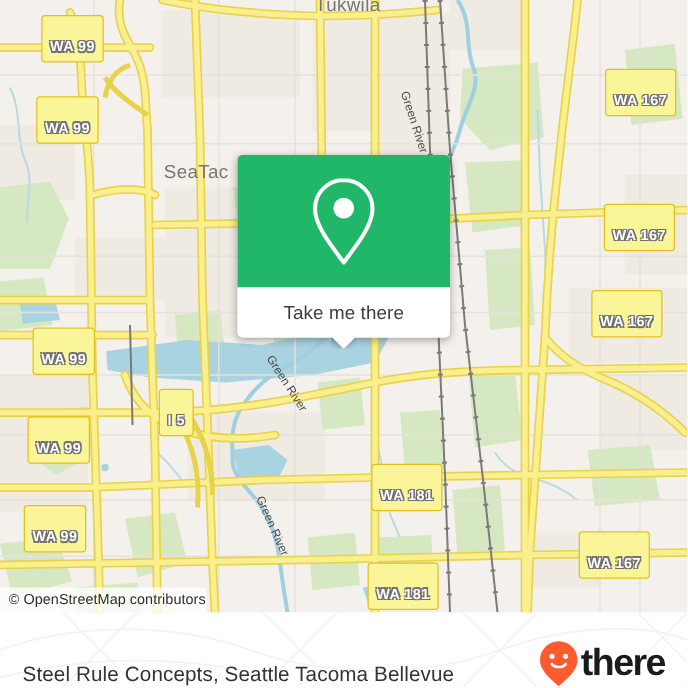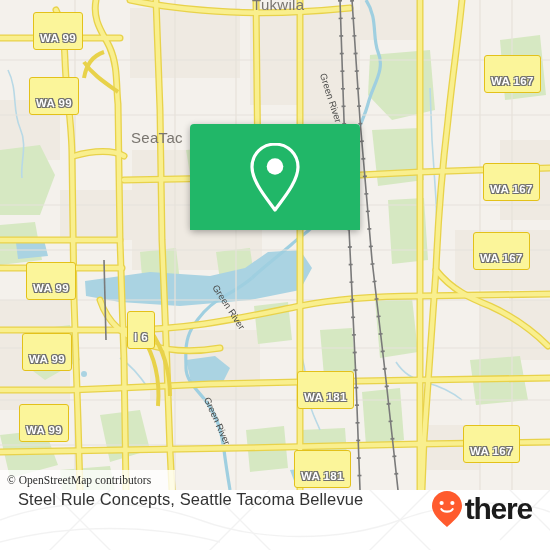--- a/index.html
+++ b/index.html
@@ -71,22 +71,22 @@
   }
 
   
   #attribution {
     position: absolute;
     left: 0;
     bottom: 0;
     background: rgba(255,255,255,0.78);
     color: #2d2d2d;
     font-size: 11.5px;
-    padding: 4px 24px 4px 7px;
-    font-family: Liberation Serif, serif;
+    padding: 4px 0 4px 7px;
+    font-family: Liberation Sans, sans-serif;
     letter-spacing: .05px;
   }
 
   
   #popup {
     position: absolute;
     left: 190px;
     top: 124px;
     width: 170px;
     border-radius: 4px;
@@ -140,21 +140,21 @@
 
   
   #footer {
     position: absolute;
     left: 0;
     top: 490px;
     width: 550px;
     height: 60px;
     background: #ffffff;
     display: flex;
-    align-items: flex-start;
+    align-items: flex-end;
     justify-content: space-between;
     padding: 0 18px 0 18px;
     box-sizing: border-box;
     overflow: hidden;
   }
   #footer-watermark {
     position: absolute;
     left: 0; top: 0;
     width: 550px; height: 60px;
     pointer-events: none;
@@ -343,37 +343,41 @@
 
     <div class="map-label water-label" style="left:323px; top:68px; transform:rotate(72deg); transform-origin:0 50%;">Green River</div>
     <div class="map-label water-label" style="left:215px; top:280px; transform:rotate(57deg); transform-origin:0 50%;">Green River</div>
     <div class="map-label water-label" style="left:207px; top:392px; transform:rotate(66deg); transform-origin:0 50%;">Green River</div>
 
     <div class="shield" style="left:33px;  top:12px;">WA 99</div>
     <div class="shield" style="left:29px;  top:77px;">WA 99</div>
     <div class="shield" style="left:26px;  top:262px;">WA 99</div>
     <div class="shield" style="left:22px;  top:333px;">WA 99</div>
     <div class="shield" style="left:19px;  top:404px;">WA 99</div>
-    <div class="shield" style="left:127px; top:311px;">I 6</div>
+    <div class="shield" style="left:127px; top:311px;">I 5</div>
     <div class="shield" style="left:484px; top:55px;">WA 167</div>
     <div class="shield" style="left:483px; top:163px;">WA 167</div>
     <div class="shield" style="left:473px; top:232px;">WA 167</div>
     <div class="shield" style="left:463px; top:425px;">WA 167</div>
     <div class="shield" style="left:297px; top:371px;">WA 181</div>
     <div class="shield" style="left:294px; top:450px;">WA 181</div>
 
     <div id="attribution">© OpenStreetMap contributors</div>
   </div>
 
   <div id="popup">
     <div id="popup-head">
       <svg width="62" height="78" viewBox="0 0 62 78">
         <path d="M31 6 C18.3 6 8 16.3 8 29 C8 44 24 62 31 72 C38 62 54 44 54 29 C54 16.3 43.7 6 31 6 Z" fill="none" stroke="#ffffff" stroke-width="3.2" stroke-linejoin="round"></path>
         <circle cx="31" cy="28.5" r="8.3" fill="#ffffff"></circle>
       </svg>
+    </div>
+    <div id="popup-body">
+      <span id="popup-label">Take me there</span>
+      <span id="popup-tail"></span>
     </div>
   </div>
 
   <div id="footer">
     <svg id="footer-watermark" viewBox="0 0 550 60">
       <g stroke="#e7e7e7" stroke-width="1.4" fill="none">
         <path d="M40 -10 L120 70"></path>
           <path d="M120 -10 L40 70"></path>
         <path d="M200 -10 L280 70"></path>
           <path d="M280 -10 L200 70"></path>

